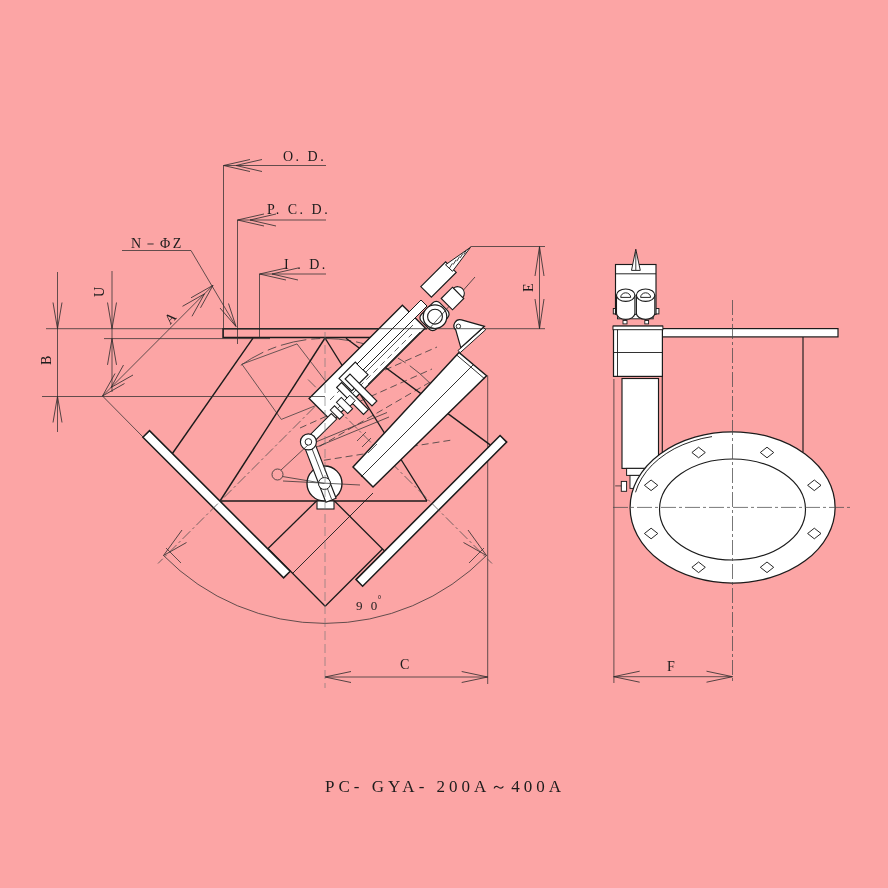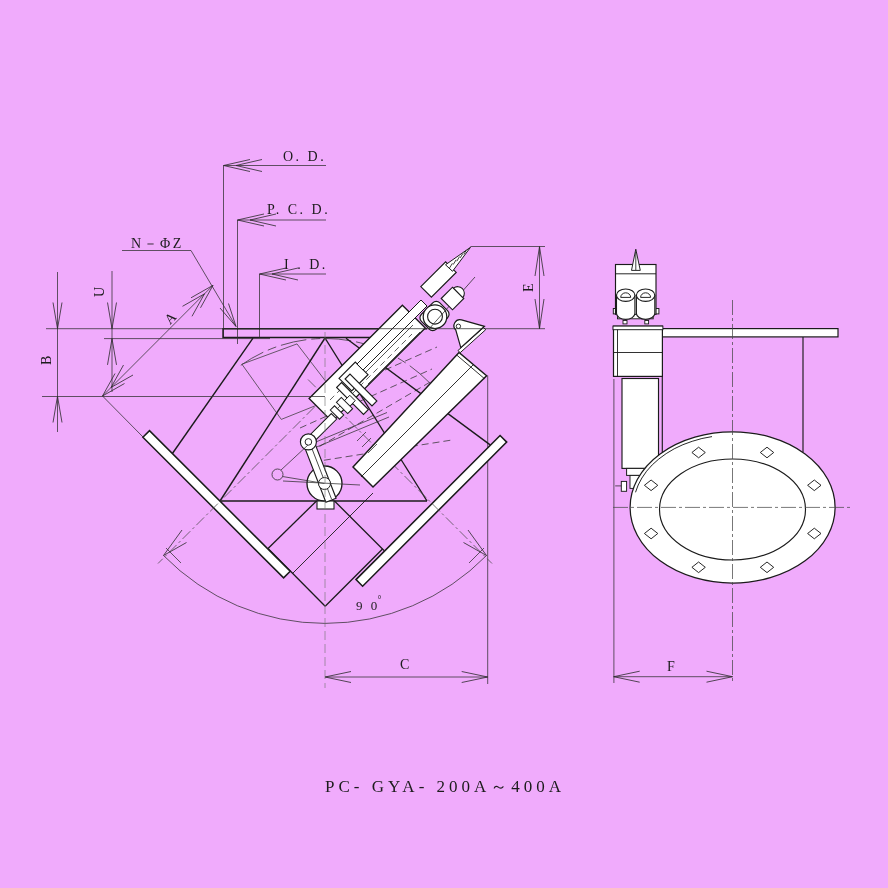--- a/index.html
+++ b/index.html
@@ -1,16 +1,16 @@
 <!DOCTYPE html>
 <html><head>
 <meta charset="utf-8">
 <style>
   html,body{margin:0;padding:0;background:#ffffff;}
-  .page{width:888px;height:888px;position:relative;background:#f0abfc;overflow:hidden;}
+  .page{width:888px;height:888px;position:relative;background:#fca5a5;overflow:hidden;}
   svg{position:absolute;left:0;top:0;}
   text{font-family:"Liberation Serif",serif;fill:#1c1c1c;}
 </style>
 </head>
 <body>
 <div class="page">
 <svg width="888" height="888" viewBox="0 0 888 888">
 
 <g stroke="#2f2f2f" stroke-width="0.75" fill="none">
 

